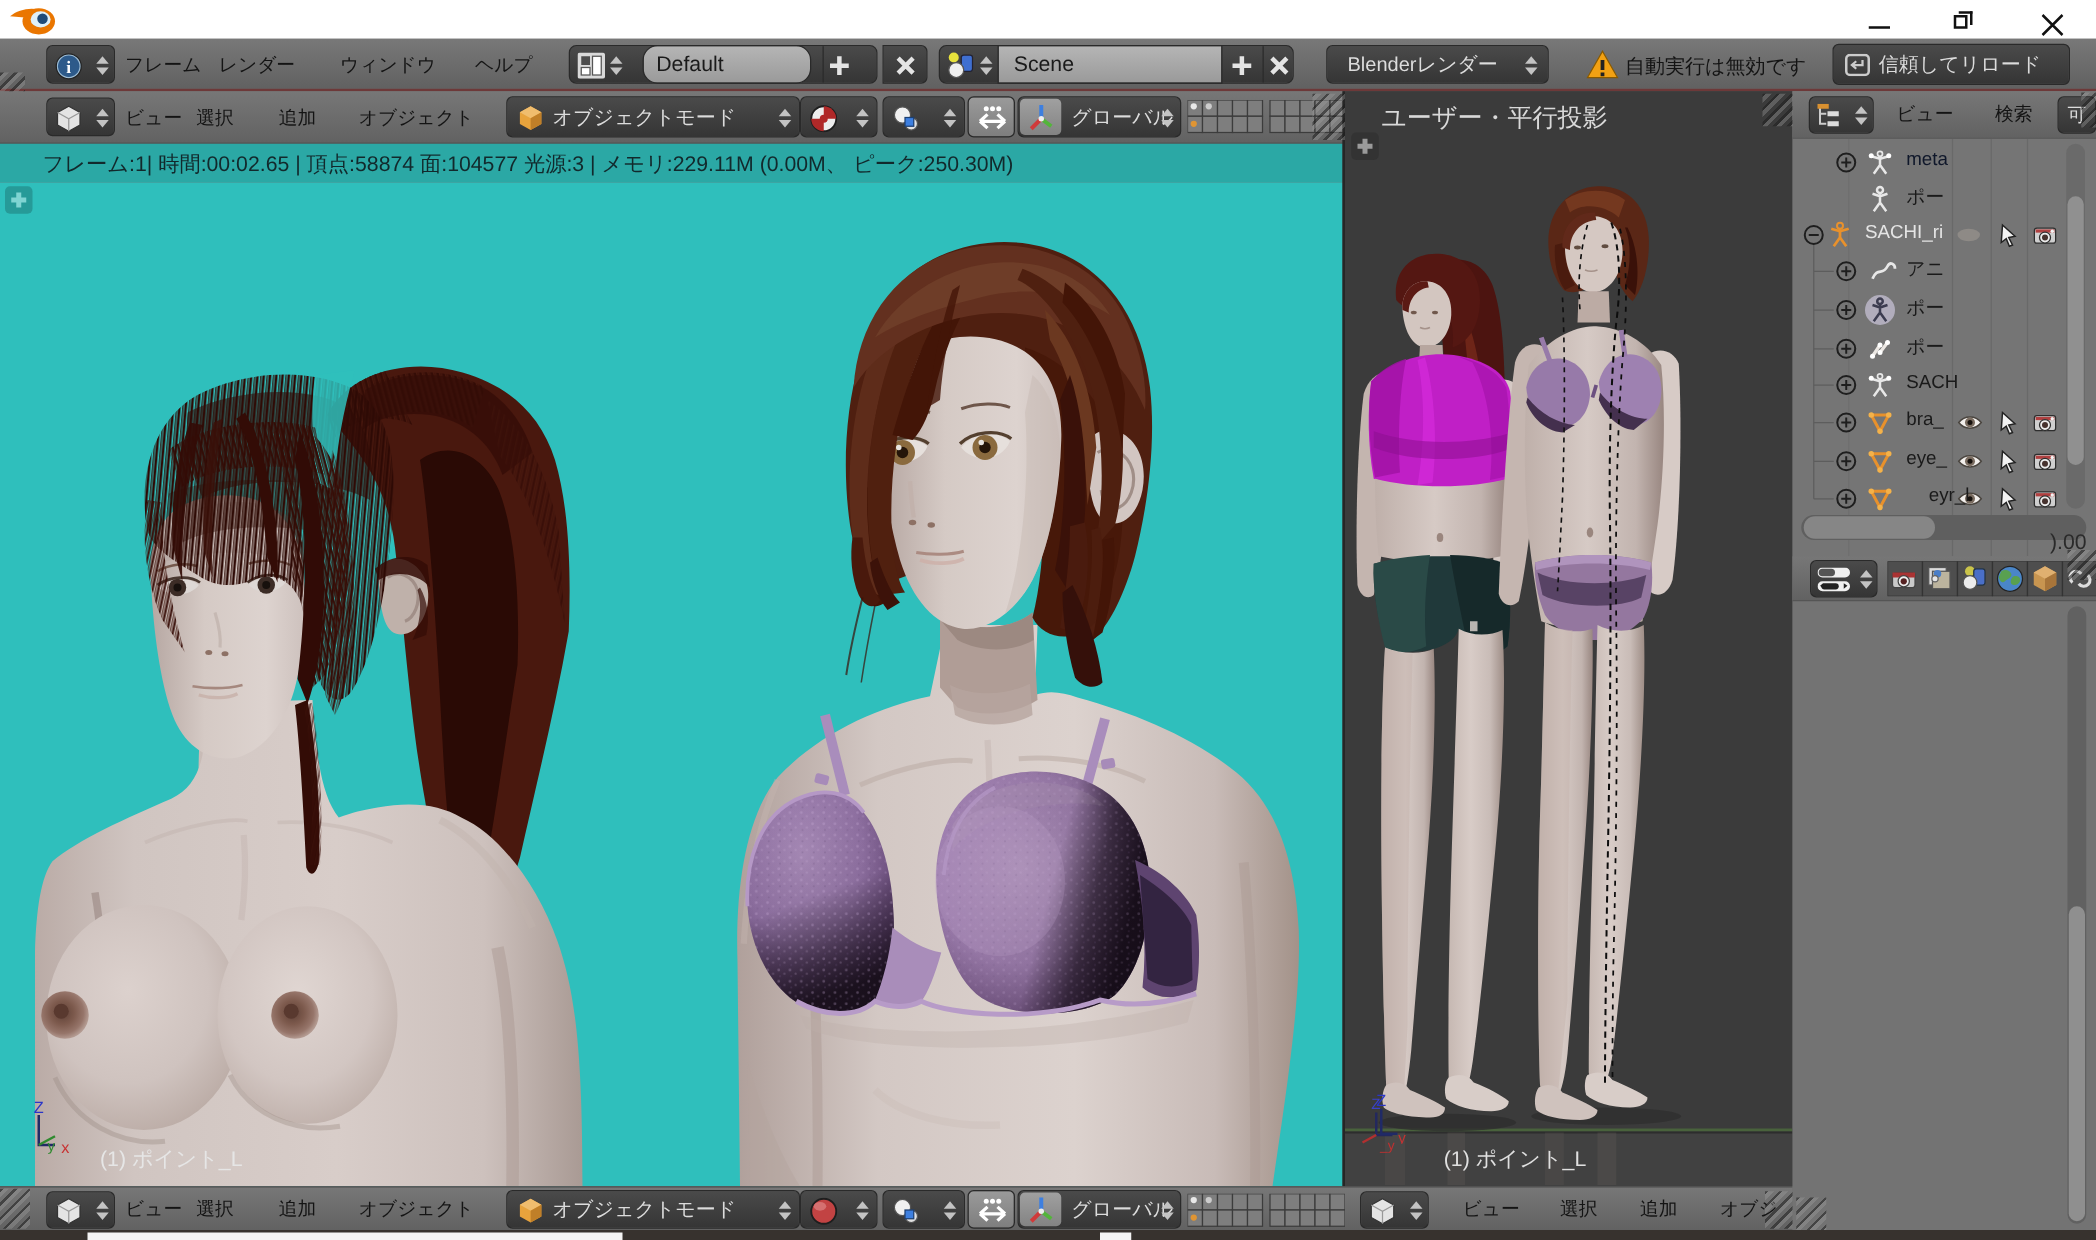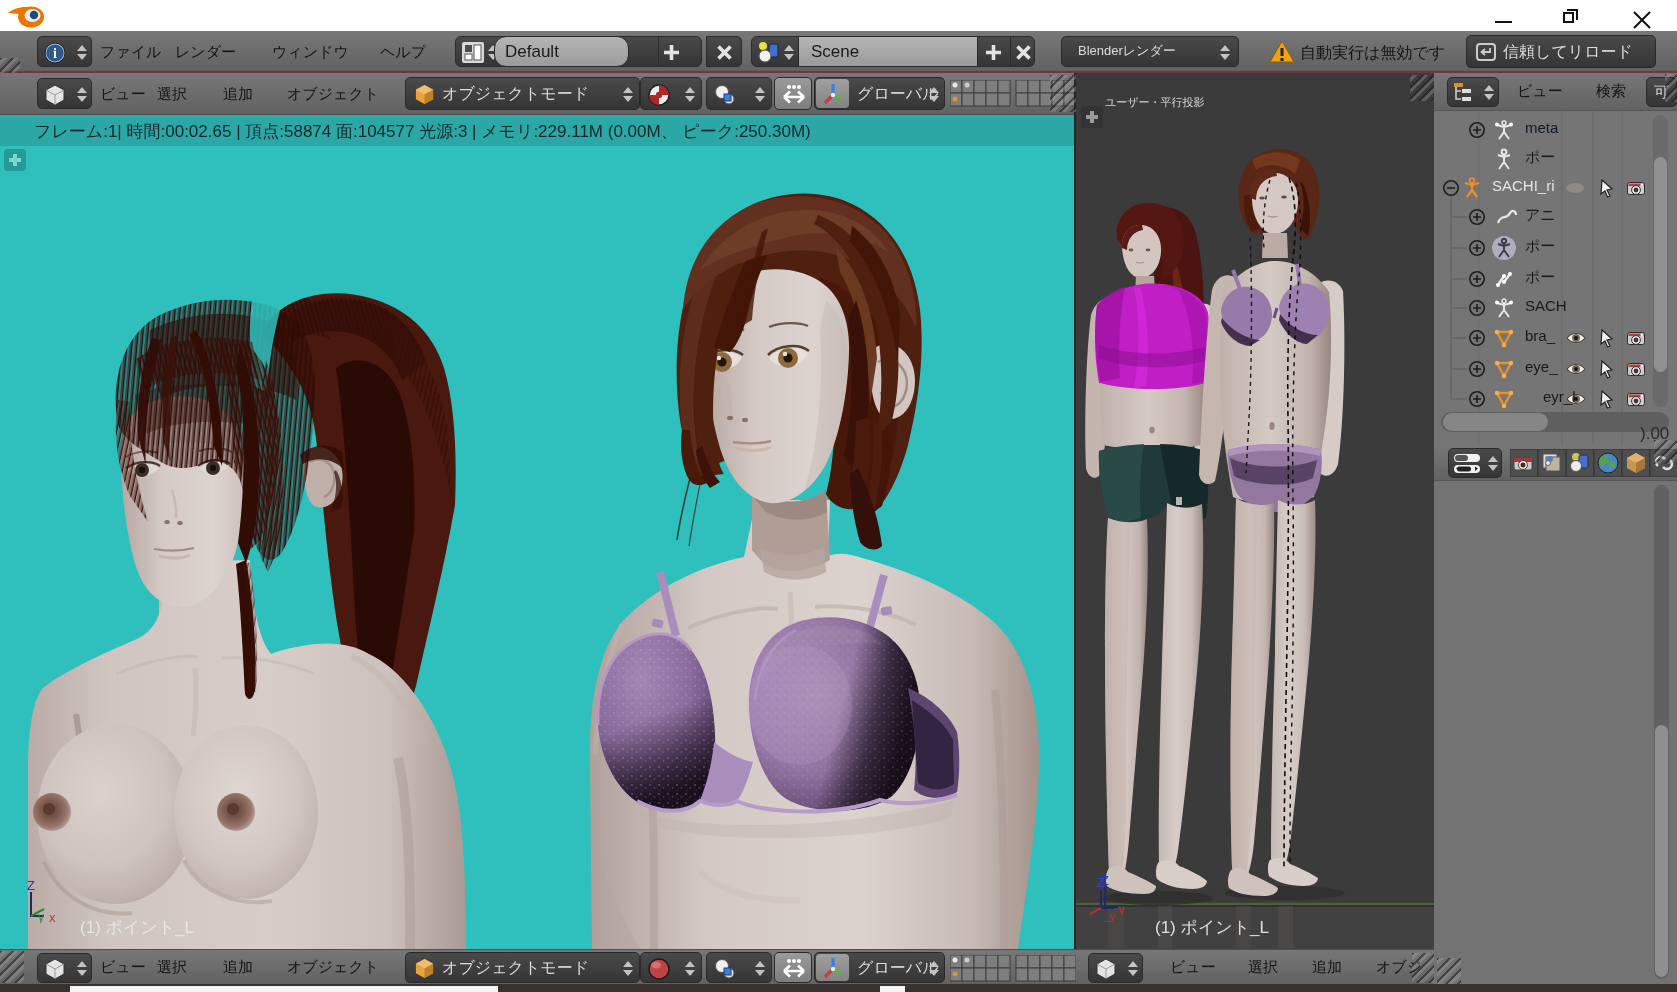--- a/index.html
+++ b/index.html
@@ -41,33 +41,33 @@
 
 <div class="abs infobar menugray">
   <div class="abs darkbtn" style="left:37px;top:5px;width:55px;height:31px">
     <svg class="abs" style="left:5px;top:4px" width="24" height="24">
         <circle cx="12" cy="12" r="10" fill="#9dbcd4" stroke="#222"></circle>
         <circle cx="12" cy="12" r="8.6" fill="#2d5a8a"></circle>
         <text x="12" y="17" font-size="14" font-weight="bold" fill="#fff" text-anchor="middle" font-family="Liberation Serif">i</text>
       </svg>
     <span class="updn abs" style="right:4px;top:7px"></span>
   </div>
-  <div class="abs hmenu" style="left:100px">ファイル</div>
+  <div class="abs hmenu" style="left:100px">フレーム</div>
   <div class="abs hmenu" style="left:175px">レンダー</div>
   <div class="abs hmenu" style="left:272px">ウィンドウ</div>
   <div class="abs hmenu" style="left:380px">ヘルプ</div>
   <div class="abs darkbtn" style="left:455px;top:5px;width:247px;height:31px;border-radius:6px">
     <svg class="abs" style="left:6px;top:5px" width="22" height="21" viewBox="0 0 22 21">
         <rect x="0" y="0" width="22" height="21" rx="2" fill="#d9d9d9"></rect>
         <rect x="3" y="3" width="7" height="7" fill="#4c4c4c"></rect>
         <rect x="12" y="3" width="7" height="15" fill="#fff" stroke="#555"></rect>
         <rect x="3" y="12" width="7" height="6" fill="#fff" stroke="#555"></rect>
       </svg>
     <span class="updn abs" style="left:32px;top:7px"></span>
-    <div class="abs lightfield" style="left:38px;top:-1px;width:135px;height:31px;border-radius:12px">
+    <div class="abs lightfield" style="left:58px;top:-1px;width:135px;height:31px;border-radius:12px">
         <span style="position:absolute;left:10px;top:5px;font-size:17px">Default</span>
       </div>
     <svg class="abs" style="left:207px;top:7px" width="17" height="17">
         <path d="M8.5 1 V16 M1 8.5 H16" stroke="#e4e4e4" stroke-width="3.6"></path>
       </svg>
     <div class="abs" style="left:202px;top:0;width:1px;height:29px;background:#2a2a2a"></div>
   </div>
   <div class="abs darkbtn" style="left:706px;top:5px;width:36px;height:31px;border-top-left-radius:0;border-bottom-left-radius:0">
     <svg class="abs" style="left:9px;top:7px" width="17" height="17">
         <path d="M2.5 2.5 L14.5 14.5 M14.5 2.5 L2.5 14.5" stroke="#e4e4e4" stroke-width="3.6"></path>
@@ -84,21 +84,21 @@
         <span style="position:absolute;left:12px;top:5px;font-size:17px">Scene</span>
       </div>
     <svg class="abs" style="left:233px;top:7px" width="17" height="17">
         <path d="M8.5 1 V16 M1 8.5 H16" stroke="#e4e4e4" stroke-width="3.6"></path>
       </svg>
     <div class="abs" style="left:258px;top:0;width:1px;height:29px;background:#2a2a2a"></div>
     <svg class="abs" style="left:263px;top:7px" width="17" height="17">
         <path d="M2.5 2.5 L14.5 14.5 M14.5 2.5 L2.5 14.5" stroke="#e4e4e4" stroke-width="3.6"></path>
       </svg>
   </div>
-  <div class="abs darkbtn wtext" style="left:1061px;top:5px;width:178px;height:31px;font-size:13px">
+  <div class="abs darkbtn wtext" style="left:1061px;top:5px;width:178px;height:31px;font-size:16px">
     <span class="abs" style="left:16px;top:5px">Blenderレンダー</span>
     <span class="updn abs" style="right:8px;top:7px"></span>
   </div>
   <svg class="abs" style="left:1269px;top:9px" width="26" height="24" viewBox="0 0 26 24">
       <path d="M13 1 L25 22 H1 Z" fill="#f2a113" stroke="#8a5a00"></path>
       <rect x="11.5" y="8" width="3" height="8" fill="#222"></rect>
       <rect x="11.5" y="18" width="3" height="3" fill="#222"></rect>
     </svg>
   <div class="abs hmenu" style="left:1300px;font-size:16px">自動実行は無効です</div>
   <div class="abs darkbtn wtext" style="left:1466px;top:4px;width:190px;height:33px;font-size:16px">
@@ -605,21 +605,21 @@
   <path d="M1270,180 C1264,200 1262,225 1264,248" stroke="#0d0d0d" stroke-width="1.3" fill="none" stroke-dasharray="4 4"></path>
 </g>
 
 <g>
   <text x="1097" y="887" font-size="12" fill="#3a42c8" font-family="Liberation Sans">Z</text>
   <path d="M1101,890 V908 H1114" stroke="#23285e" stroke-width="2" fill="none"></path>
   <path d="M1101,908 L1090,914" stroke="#b03030" stroke-width="2"></path>
   <text x="1104" y="920" font-size="11" fill="#c03030" font-family="Liberation Sans">_y</text>
 </g>
 </svg>
-  <div class="abs wtext" style="left:29px;top:22px;font-size:11px;color:#d9d9d9">ユーザー・平行投影</div>
+  <div class="abs wtext" style="left:29px;top:8px;font-size:20px;color:#d9d9d9">ユーザー・平行投影</div>
   <div class="abs" style="left:5px;top:33px;width:22px;height:22px;background:#333;border-radius:4px">
     <svg class="abs" style="left:4px;top:4px" width="14" height="14">
         <path d="M7 1 V13 M1 7 H13" stroke="#9a9a9a" stroke-width="4"></path>
       </svg>
   </div>
   <div class="abs" style="left:79px;top:843px;color:#e0e0e0;font-size:17px">(1) ポイント_L</div>
   <svg class="abs" style="left:22px;top:800px" width="45" height="42" viewBox="0 0 45 42">
     <text x="3" y="12" font-size="13" fill="#2a35c8">Z</text>
     <path d="M7 14 V34 H20" stroke="#202a66" stroke-width="2" fill="none"></path>
     <text x="14" y="41" font-size="12" fill="#c83232">_y</text>

